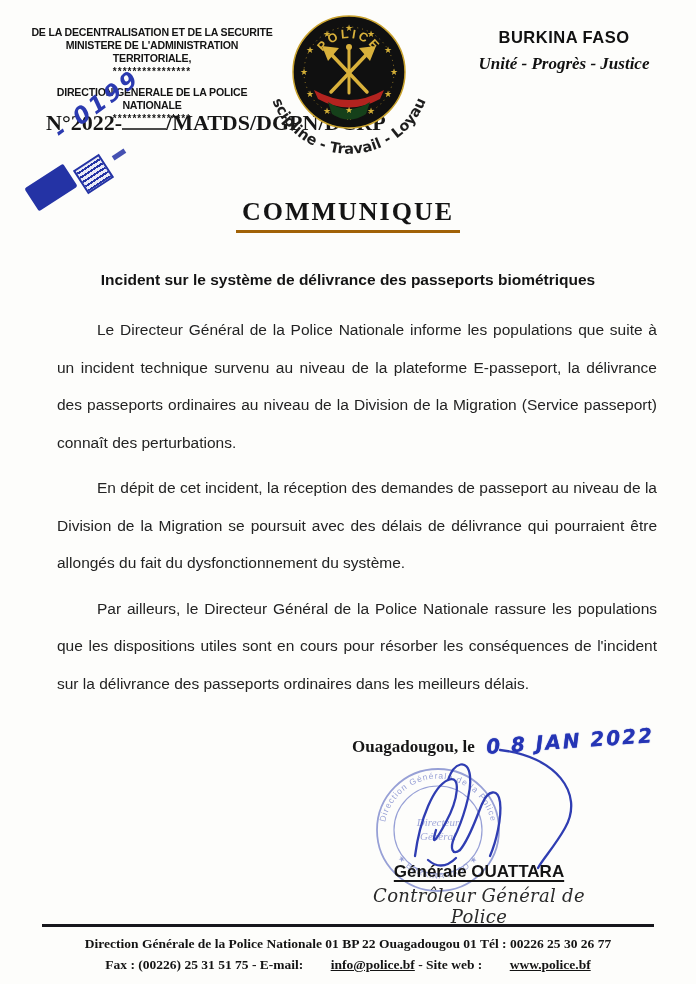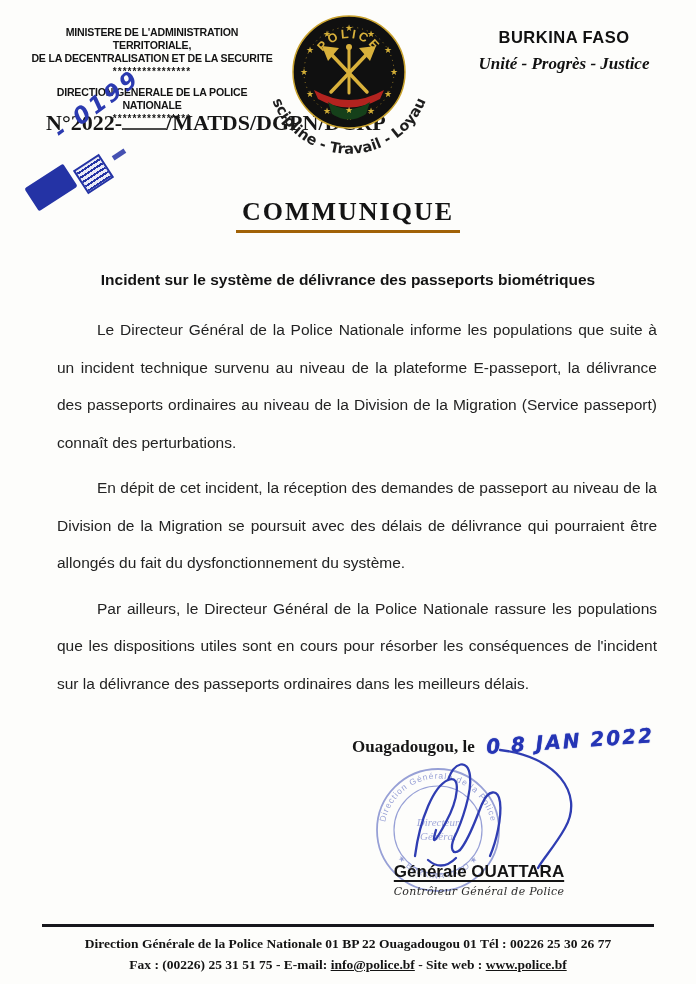--- a/index.html
+++ b/index.html
@@ -64,37 +64,37 @@
                 color:#2535b5; font-weight:bold; font-style:italic; font-size:20px;
                 letter-spacing:2px; font-family:"DejaVu Sans", sans-serif;
                 text-shadow:0 0 1px #2535b5; }
 
   
   .sig-stamp { position:absolute; left:350px; top:738px; }
   .sig-block { position:absolute; left:366px; top:862px; width:226px; text-align:center; }
   .sig-name { font-weight:bold; font-size:17px; color:#141414;
               text-decoration:underline; text-decoration-thickness:2px; text-underline-offset:3px; }
   .sig-role { margin-top:3px; font-family:"DejaVu Serif", serif; font-style:italic;
-              font-size:11px; color:#2a2a2a; letter-spacing:.3px; }
+              font-size:18px; color:#2a2a2a; letter-spacing:.3px; }
 
   
   .footer { position:absolute; left:42px; right:42px; top:924px;
             border-top:3px solid #17171c; padding-top:6px; text-align:center;
             font-family:"Liberation Serif", serif; font-weight:bold; font-size:13.5px;
             line-height:21px; color:#141414; }
-  .footer .u { text-decoration:underline; }
+  .footer .u { text-decoration:underline;margin-left:24px; }
 </style>
 </head>
 <body>
 
 <div class="page">
 
   <div class="ministry">
+    <div>DE LA DECENTRALISATION ET DE LA SECURITE</div>
     <div>MINISTERE DE L'ADMINISTRATION TERRITORIALE,</div>
-    <div>DE LA DECENTRALISATION ET DE LA SECURITE</div>
     <div class="stars">****************</div>
     <div class="direction">DIRECTION GENERALE DE LA POLICE NATIONALE</div>
     <div class="stars">****************</div>
   </div>
 
   <div class="ref-line">
     <span>N°2022-</span><span class="ref-blank"></span><span>/MATDS/DGPN/DCRP</span>
   </div>
   <div class="hand-number">- 0199</div>
 

